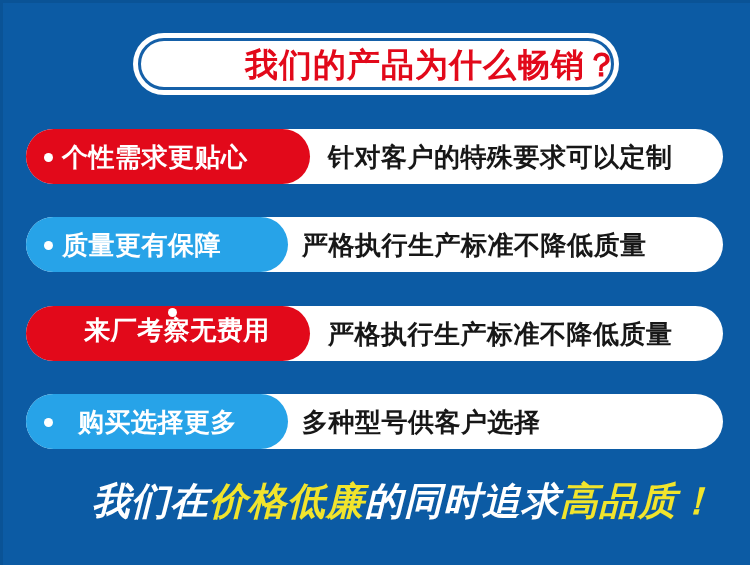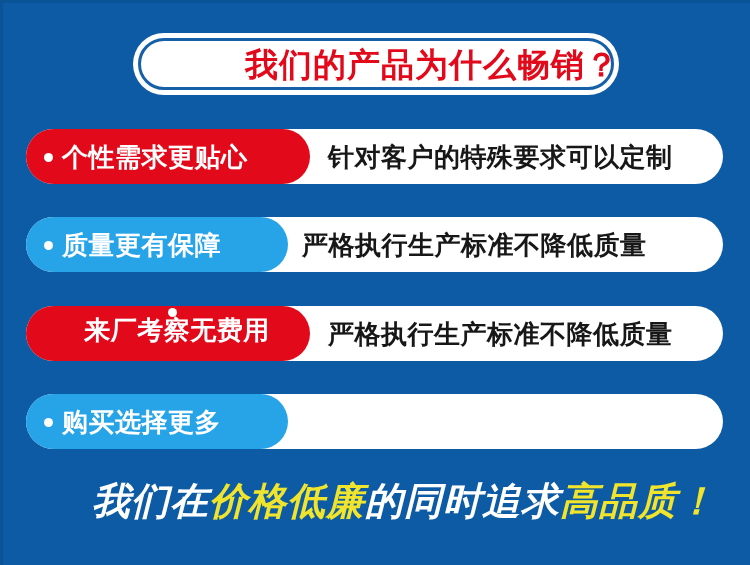--- a/index.html
+++ b/index.html
@@ -140,21 +140,21 @@
     z-index: 3;
   }
 
   
   .r1 .row-pill { width: 284px; }
   .r1 .row-desc { left: 302px; }
   .r2 .row-pill { width: 262px; }
   .r2 .row-desc { left: 276px; }
   .r3 .row-pill { width: 284px; flex-direction: column; }
   .r3 .row-desc { left: 302px; }
-  .r4 .row-pill { width: 262px; }
+  .r4 .row-pill { width: 262px; gap: 16px; }
   .r4 .row-desc { left: 276px; }
 
   
   .footer-slogan {
     position: absolute;
     left: 0;
     top: 482px;
     width: 744px;
     text-align: center;
     font-size: 38px;
@@ -207,19 +207,20 @@
     </div>
     <div class="row-desc">严格执行生产标准不降低质量</div>
   </div>
 
   <div class="feature-row r4">
     <div class="row-bar"></div>
     <div class="row-pill blue">
       <span class="bullet"></span>
       <span class="pill-label">购买选择更多</span>
     </div>
+    <div class="row-desc">多种型号供客户选择</div>
   </div>
 
   <div class="footer-slogan">
     <span class="white">我们在</span><span class="yellow">价格低廉</span><span class="white">的同时追求</span><span class="yellow">高品质！</span>
   </div>
 
 </div>
 
 </body></html>

